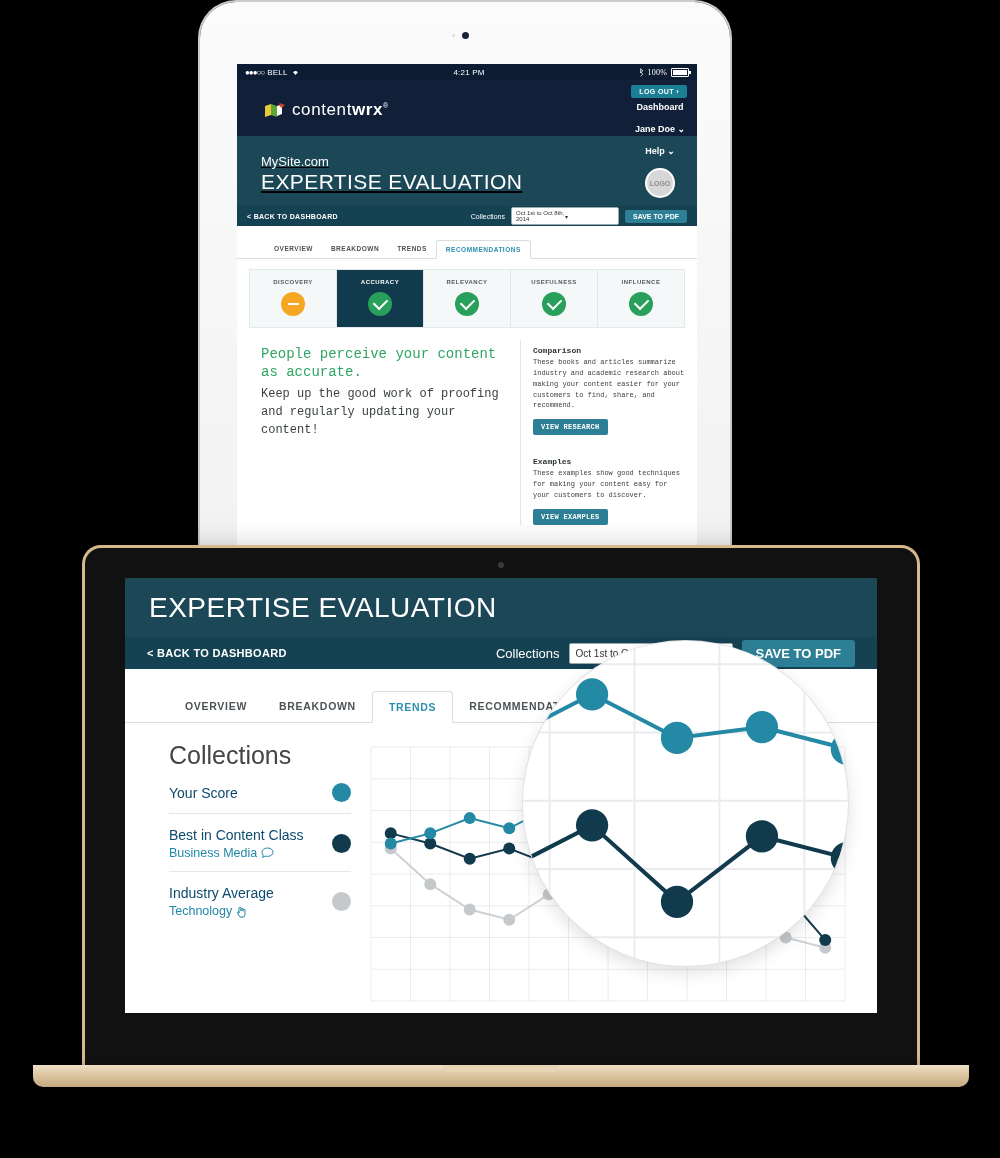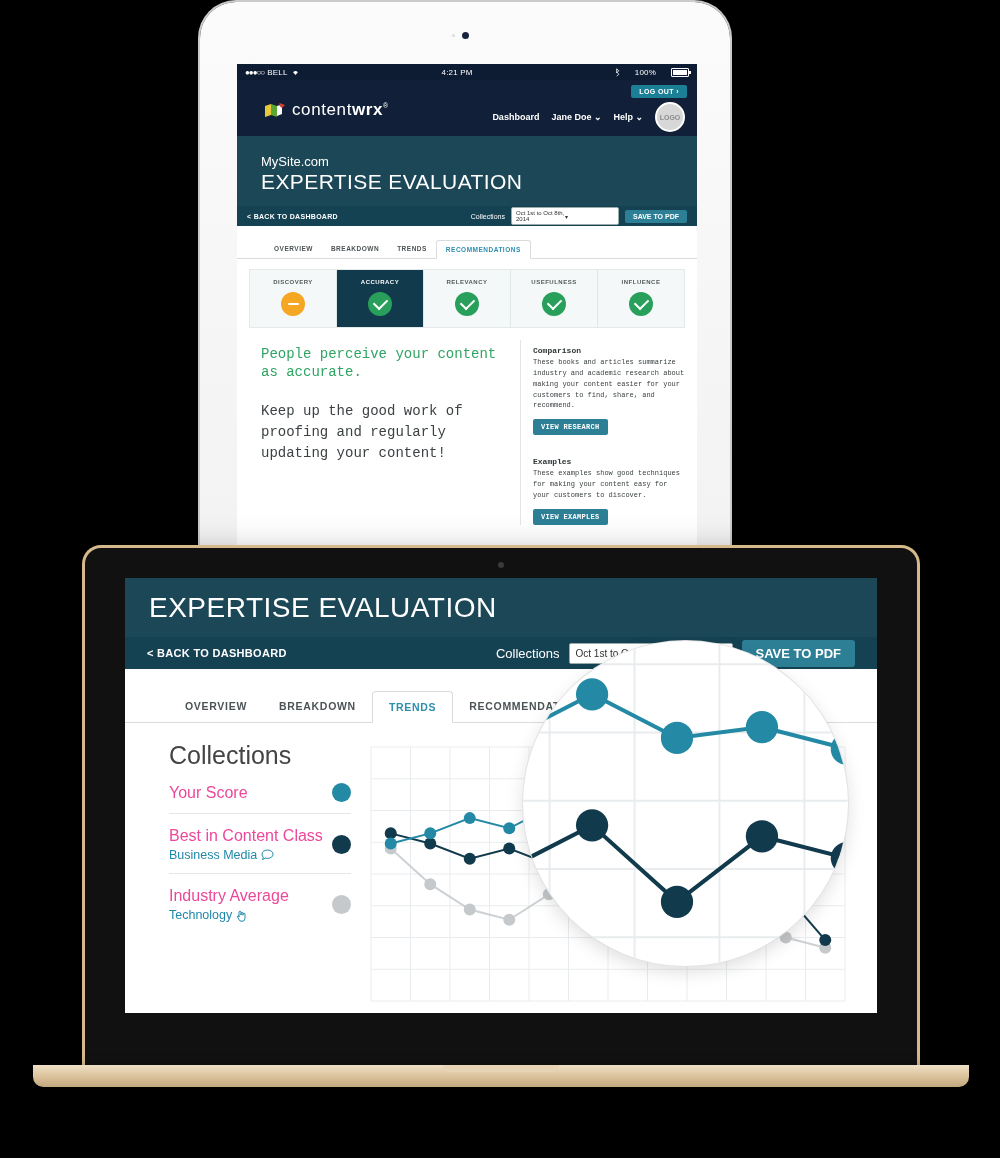--- a/index.html
+++ b/index.html
@@ -14,41 +14,41 @@
   #tablet .cam{position:absolute;left:50%;top:30px;width:7px;height:7px;margin-left:-3px;
                border-radius:50%;background:#17233c;}
   #tablet .cam2{position:absolute;left:50%;top:32px;width:3px;height:3px;margin-left:-13px;
                 border-radius:50%;background:#dcdcdc;}
   #tscreen{position:absolute;left:37px;top:62px;width:460px;height:498px;overflow:hidden;background:#fff;}
 
   .statusbar{height:16px;background:#0d1b33;color:#fff;font-size:8px;display:flex;
              align-items:center;padding:0 8px;letter-spacing:.2px;}
   .sb-left{display:flex;align-items:center;gap:3px;}
   .sb-mid{flex:1;text-align:center;}
-  .sb-right{display:flex;align-items:center;gap:15px;}
+  .sb-right{display:flex;align-items:center;gap:4px;font-family:Liberation Serif, serif;}
   .dots{letter-spacing:-1px;font-size:8px;}
   .batt{display:inline-block;width:16px;height:7px;border:1px solid #fff;border-radius:1px;position:relative;}
   .batt:after{content:"";position:absolute;right:-3px;top:2px;width:2px;height:3px;background:#fff;}
   .batt i{position:absolute;left:1px;top:1px;bottom:1px;right:1px;background:#fff;display:block;}
 
   .navbar{background:#112038;height:56px;position:relative;}
   .logout{position:absolute;right:10px;top:5px;background:#1b7f96;color:#fff;font-size:7px;
           font-weight:bold;padding:3px 8px;border-radius:2px;letter-spacing:.4px;}
   .logo-wrap{position:absolute;left:28px;top:20px;display:flex;align-items:center;gap:7px;}
   .logo-mark{width:20px;height:15px;position:relative;}
   .logo-text{color:#fff;font-size:17px;letter-spacing:.6px;font-weight:300;}
   .logo-text b{font-weight:bold;}
   .logo-text sup{font-size:7px;vertical-align:super;}
   .navlinks{position:absolute;right:12px;top:22px;display:flex;align-items:center;gap:12px;
-            color:#fff;font-size:9px;font-weight:bold;}
+            color:#fff;font-size:9px;font-weight:bold;flex-direction:column;}
   .avatar{width:26px;height:26px;border-radius:50%;background:#d7d7d7;color:#8d8d8d;
           font-size:7px;display:flex;align-items:center;justify-content:center;
           border:2px solid #fff;font-weight:bold;}
 
-  .titleband{background:#1b4757;padding:18px 24px 12px;}
+  .titleband{background:#1b4757;padding:18px 24px 12px;text-decoration:underline;}
   .site{color:#fff;font-size:13px;font-weight:300;}
   .ptitle{color:#fff;font-size:21px;font-weight:300;letter-spacing:.4px;margin-top:1px;}
   .subbar{background:#154253;height:20px;display:flex;align-items:center;padding:0 10px;gap:8px;}
   .backlink{color:#fff;font-size:7px;font-weight:bold;letter-spacing:.3px;}
   .sub-right{margin-left:auto;display:flex;align-items:center;gap:6px;}
   .coll-label{color:#fff;font-size:7px;}
   .sel{background:#fff;border:1px solid #9aa;border-radius:2px;font-size:6px;color:#333;
        padding:2px 4px;width:98px;display:flex;align-items:center;}
   .sel span{flex:1;}
   .savepdf{background:#2d7f96;color:#fff;font-size:7px;font-weight:bold;padding:3px 8px;border-radius:2px;}
@@ -69,21 +69,21 @@
   .c-green{background:#28a05c;}
   .c-amber{background:#f5a623;}
   .chk{width:11px;height:7px;border-left:2.4px solid #fff;border-bottom:2.4px solid #fff;
        transform:rotate(-45deg);margin-top:-3px;}
   .dash{width:11px;height:2.6px;background:#fff;border-radius:1px;}
 
   .content{display:flex;margin-top:12px;font-family:Liberation Mono, monospace;}
   .col-left{flex:1;padding:6px 14px 0 24px;}
   .col-right{width:152px;padding:6px 12px 0 12px;border-left:1px solid #e2e6e7;}
   .rec-head{color:#2fa463;font-size:14px;line-height:1.25;font-weight:400;}
-  .rec-body{color:#3c4244;font-size:14px;line-height:1.5;margin-top:20px;}
+  .rec-body{color:#3c4244;font-size:12px;line-height:1.5;margin-top:4px;}
   .side-h{font-size:8px;font-weight:bold;color:#2e3436;}
   .side-p{font-size:7px;color:#3c4244;line-height:1.55;margin-top:2px;}
   .side-btn{display:inline-block;background:#2d7f96;color:#fff;font-size:7px;font-weight:bold;
             padding:4px 8px;border-radius:2px;margin-top:8px;letter-spacing:.3px;}
   .side-gap{height:22px;}
 
   
   #laptop{position:absolute;left:85px;top:548px;width:832px;height:545px;}
   #lid{position:absolute;left:0;top:0;width:832px;height:528px;background:#111;
        border-radius:16px 16px 5px 5px;box-shadow:0 0 0 3px #d6b98b,0 16px 40px rgba(0,0,0,.6);}
@@ -110,21 +110,21 @@
   .l-tab{font-size:10.5px;font-weight:bold;color:#4c5356;letter-spacing:.7px;padding:9px 16px;}
   .l-tab.active{color:#2d8fb0;border:1px solid #d8dcdd;border-bottom:1px solid #fff;
                 border-radius:4px 4px 0 0;margin-bottom:-1px;}
 
   .l-body{display:flex;padding:18px 0 0 44px;}
   .l-leftcol{width:182px;}
   .cmp-title{font-size:25px;color:#444;font-weight:300;}
   .legend-row{display:flex;align-items:center;padding:13px 0 11px;border-bottom:1px solid #e4e7e8;}
   .legend-row:last-child{border-bottom:none;}
   .legend-txt{flex:1;}
-  .legend-name{font-size:16px;color:#ec4899;}
+  .legend-name{font-size:14px;color:#0c4a6e;}
   .legend-sub{font-size:12.5px;color:#1f88a8;margin-top:3px;display:flex;align-items:center;gap:4px;}
   .dot{width:19px;height:19px;border-radius:50%;flex:none;}
 
   .chartwrap{position:relative;margin-left:12px;width:490px;height:290px;}
   .lens{position:absolute;left:160px;top:-100px;width:325px;height:325px;border-radius:50%;
         background:#fff;box-shadow:0 0 0 1px #e2e2e2,0 6px 18px rgba(0,0,0,.13);overflow:hidden;}
   svg{display:block;}
 </style>
 </head>
 <body>

